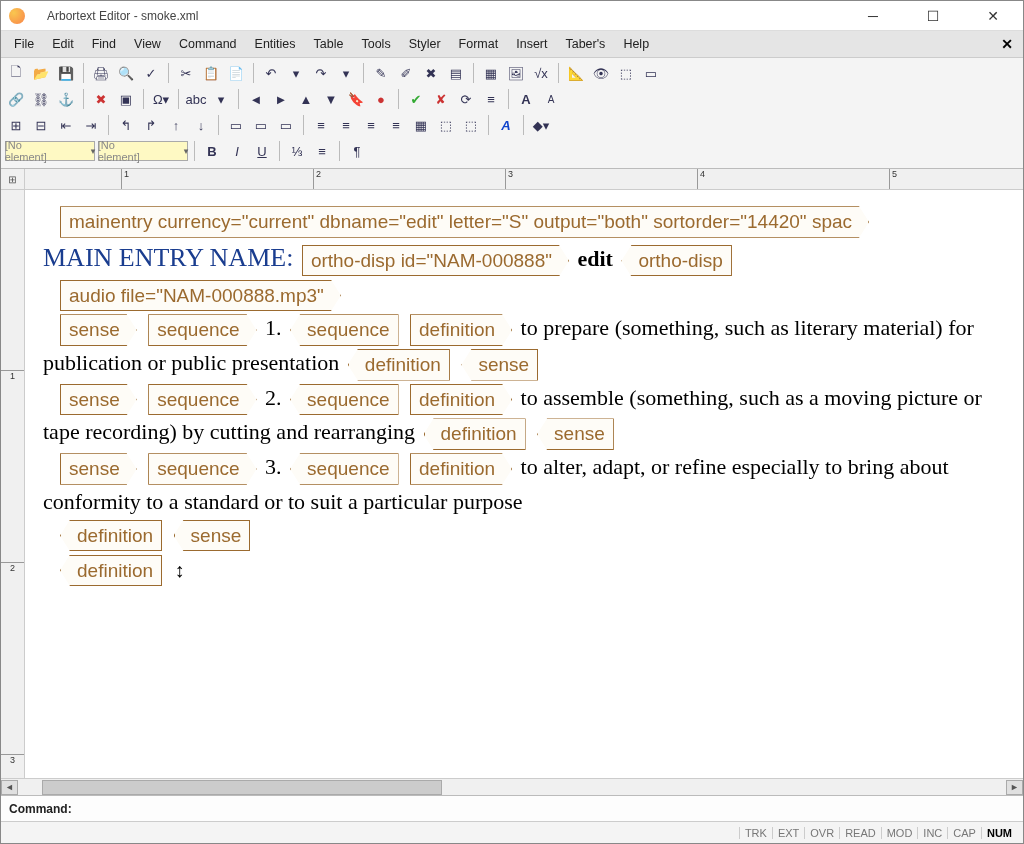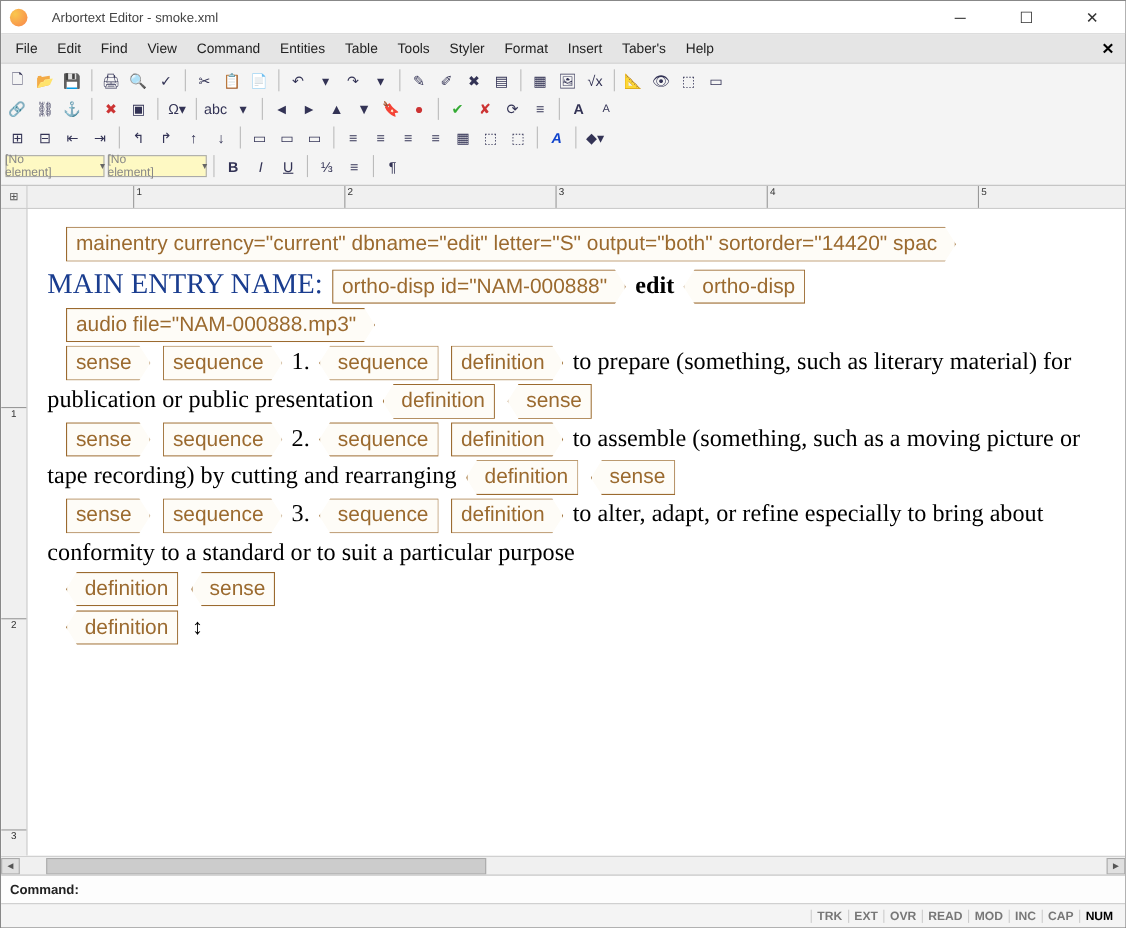--- a/index.html
+++ b/index.html
@@ -30,21 +30,21 @@
 .tag.close { clip-path: polygon(10px 0, 100% 0, 100% 100%, 10px 100%, 0 50%); padding-left: 16px; }
 .entry-label { color: #1a3d8f; font-size: 26px; font-weight: normal; text-align: right; }
 .bold-text { font-weight: bold; }
 .seq-num { color: #000; font-size: 22px; }
 .body-text { font-size: 22px; }
 .scroll-h { height: 17px; background: #f0f0f0; border-top: 1px solid #ccc; display: flex; align-items: center; }
 .scroll-h .thumb { width: 400px; height: 15px; background: #ccc; border: 1px solid #aaa; margin-left: 24px; }
 .scroll-h .arrow { width: 17px; height: 15px; border: 1px solid #aaa; background: #e0e0e0; display: flex; align-items: center; justify-content: center; font-size: 9px; color: #555; }
 .cmd-bar { height: 26px; border-top: 1px solid #bbb; display: flex; align-items: center; padding: 0 8px; font-size: 12px; color: #222; font-weight: bold; background: #fdfdfd; }
 .status-bar { height: 22px; border-top: 1px solid #ccc; background: #f4f4f4; display: flex; justify-content: flex-end; align-items: center; padding: 0 6px; font-size: 11px; color: #777; gap: 0; }
-.status-bar .sb { padding: 0 5px; border-left: 1px solid #ccc; font-weight: bold; }
+.status-bar .sb { padding: 0 5px; border-left: 1px solid #ccc; }
 .status-bar .sb.active { color: #000; font-weight: bold; }
 .cursor-mark { display: inline-block; vertical-align: middle; font-size: 20px; margin-left: 4px; }
 </style>
 </head>
 <body>
 
 <div class="titlebar">
   <div class="app-icon"></div>
   <div class="title">Arbortext Editor - smoke.xml</div>
   <div class="win-btn">─</div>

